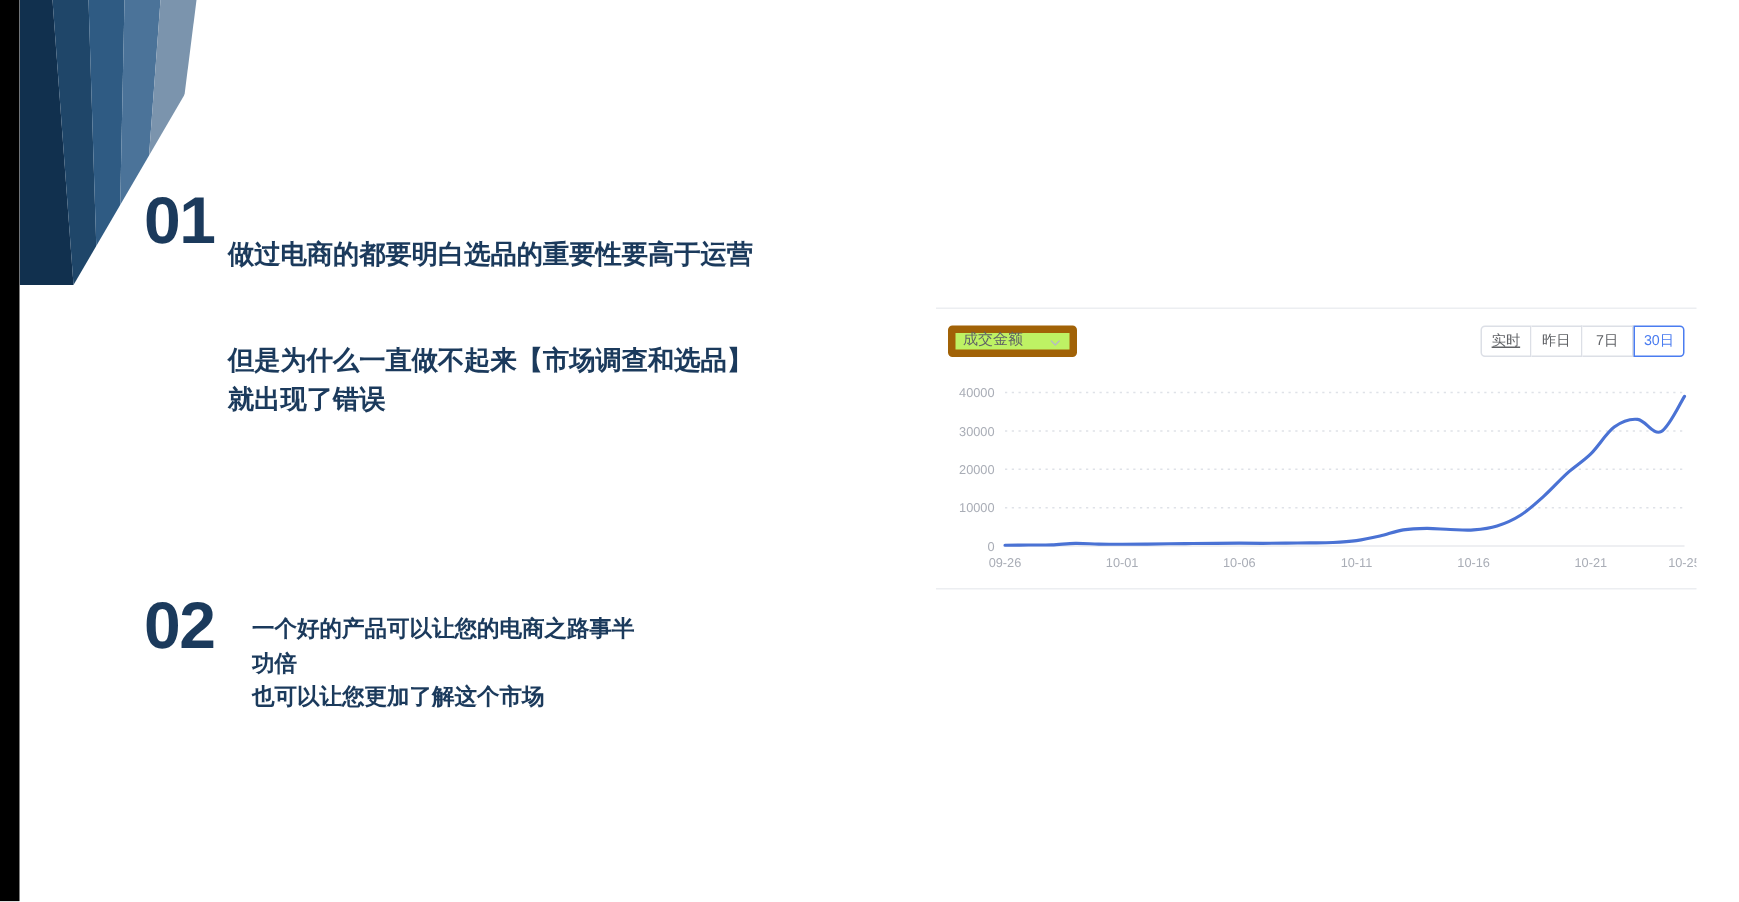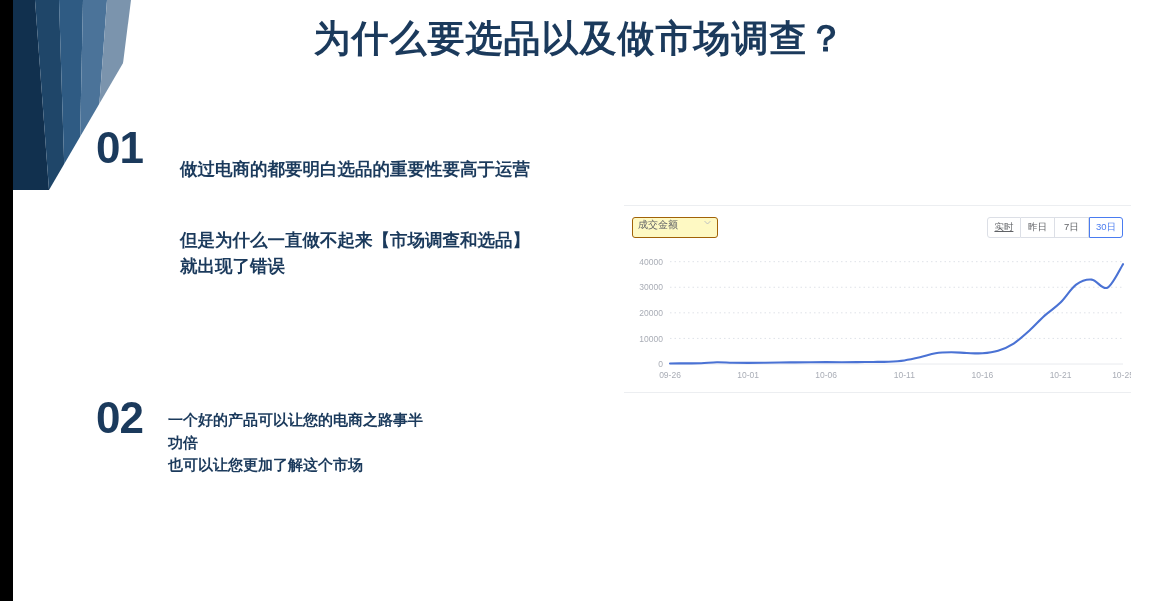--- a/index.html
+++ b/index.html
@@ -79,21 +79,21 @@
     font-size: 17.5px;
     font-weight: bold;
     line-height: 1.5;
     white-space: pre-line;
   }
   .para { margin: 0 0 18px 0; }
   .para:last-child { margin-bottom: 0; }
 
   #point01 { left: 96px; top: 126px; }
   #point01 .point-num { left: 0; top: 0; }
-  #point01 .point-body { left: 56px; top: 4px; width: 470px; margin-left: 28px; }
+  #point01 .point-body { left: 56px; top: 4px; width: 470px; }
 
   #point02 { left: 96px; top: 386px; }
   #point02 .point-num { left: 0; top: 10px; }
   #point02 .point-body { left: 72px; top: 0px; width: 470px; font-size: 15px; line-height: 1.52; }
 
   
   #chart-panel {
     position: absolute;
     left: 624px; top: 205px;
     width: 507px; height: 186px;
@@ -103,25 +103,25 @@
   }
   .chart-toolbar {
     position: absolute;
     left: 0; top: 0;
     width: 507px; height: 40px;
   }
   .metric-select {
     position: absolute;
     left: 8px; top: 11px;
     width: 86px; height: 21px;
-    border: 1px solid #a16207;
+    border: 5px solid #a16207;
     border-radius: 3px;
-    background: #fef9c3;
+    background: #bef264;
     display: flex;
-    align-items: flex-start;
+    align-items: flex-end;
     padding: 0 5px;
     box-sizing: border-box;
   }
   .metric-select-label {
     font-size: 10px;
     color: #606266;
     flex: 1;
     white-space: nowrap;
     overflow: hidden;
   }
@@ -207,21 +207,20 @@
       <polygon points="0,0 22,0 36,190 0,190" fill="#11304e"></polygon>
       <polygon points="22,0 46,0 52,190 36,190" fill="#1f4669"></polygon>
       <polygon points="46,0 70,0 66,190 52,190" fill="#2f5b83"></polygon>
       <polygon points="70,0 94,0 80,190 66,190" fill="#4b7399"></polygon>
       <polygon points="94,0 118,0 94,190 80,190" fill="#7b94ad"></polygon>
       <polygon points="0,190 120,190 120,190 0,190" fill="#ffffff"></polygon>
       <polygon points="36,190 120,46 120,190" fill="#ffffff"></polygon>
     </svg>
   </div>
 
-  <div class="title">为什么要选品以及做市场调查？</div>
 
   <div class="point" id="point01">
     <div class="point-num">01</div>
     <div class="point-body">
       <p class="para">做过电商的都要明白选品的重要性要高于运营</p>
       <p class="para">但是为什么一直做不起来【市场调查和选品】
 就出现了错误</p>
     </div>
   </div>
 

